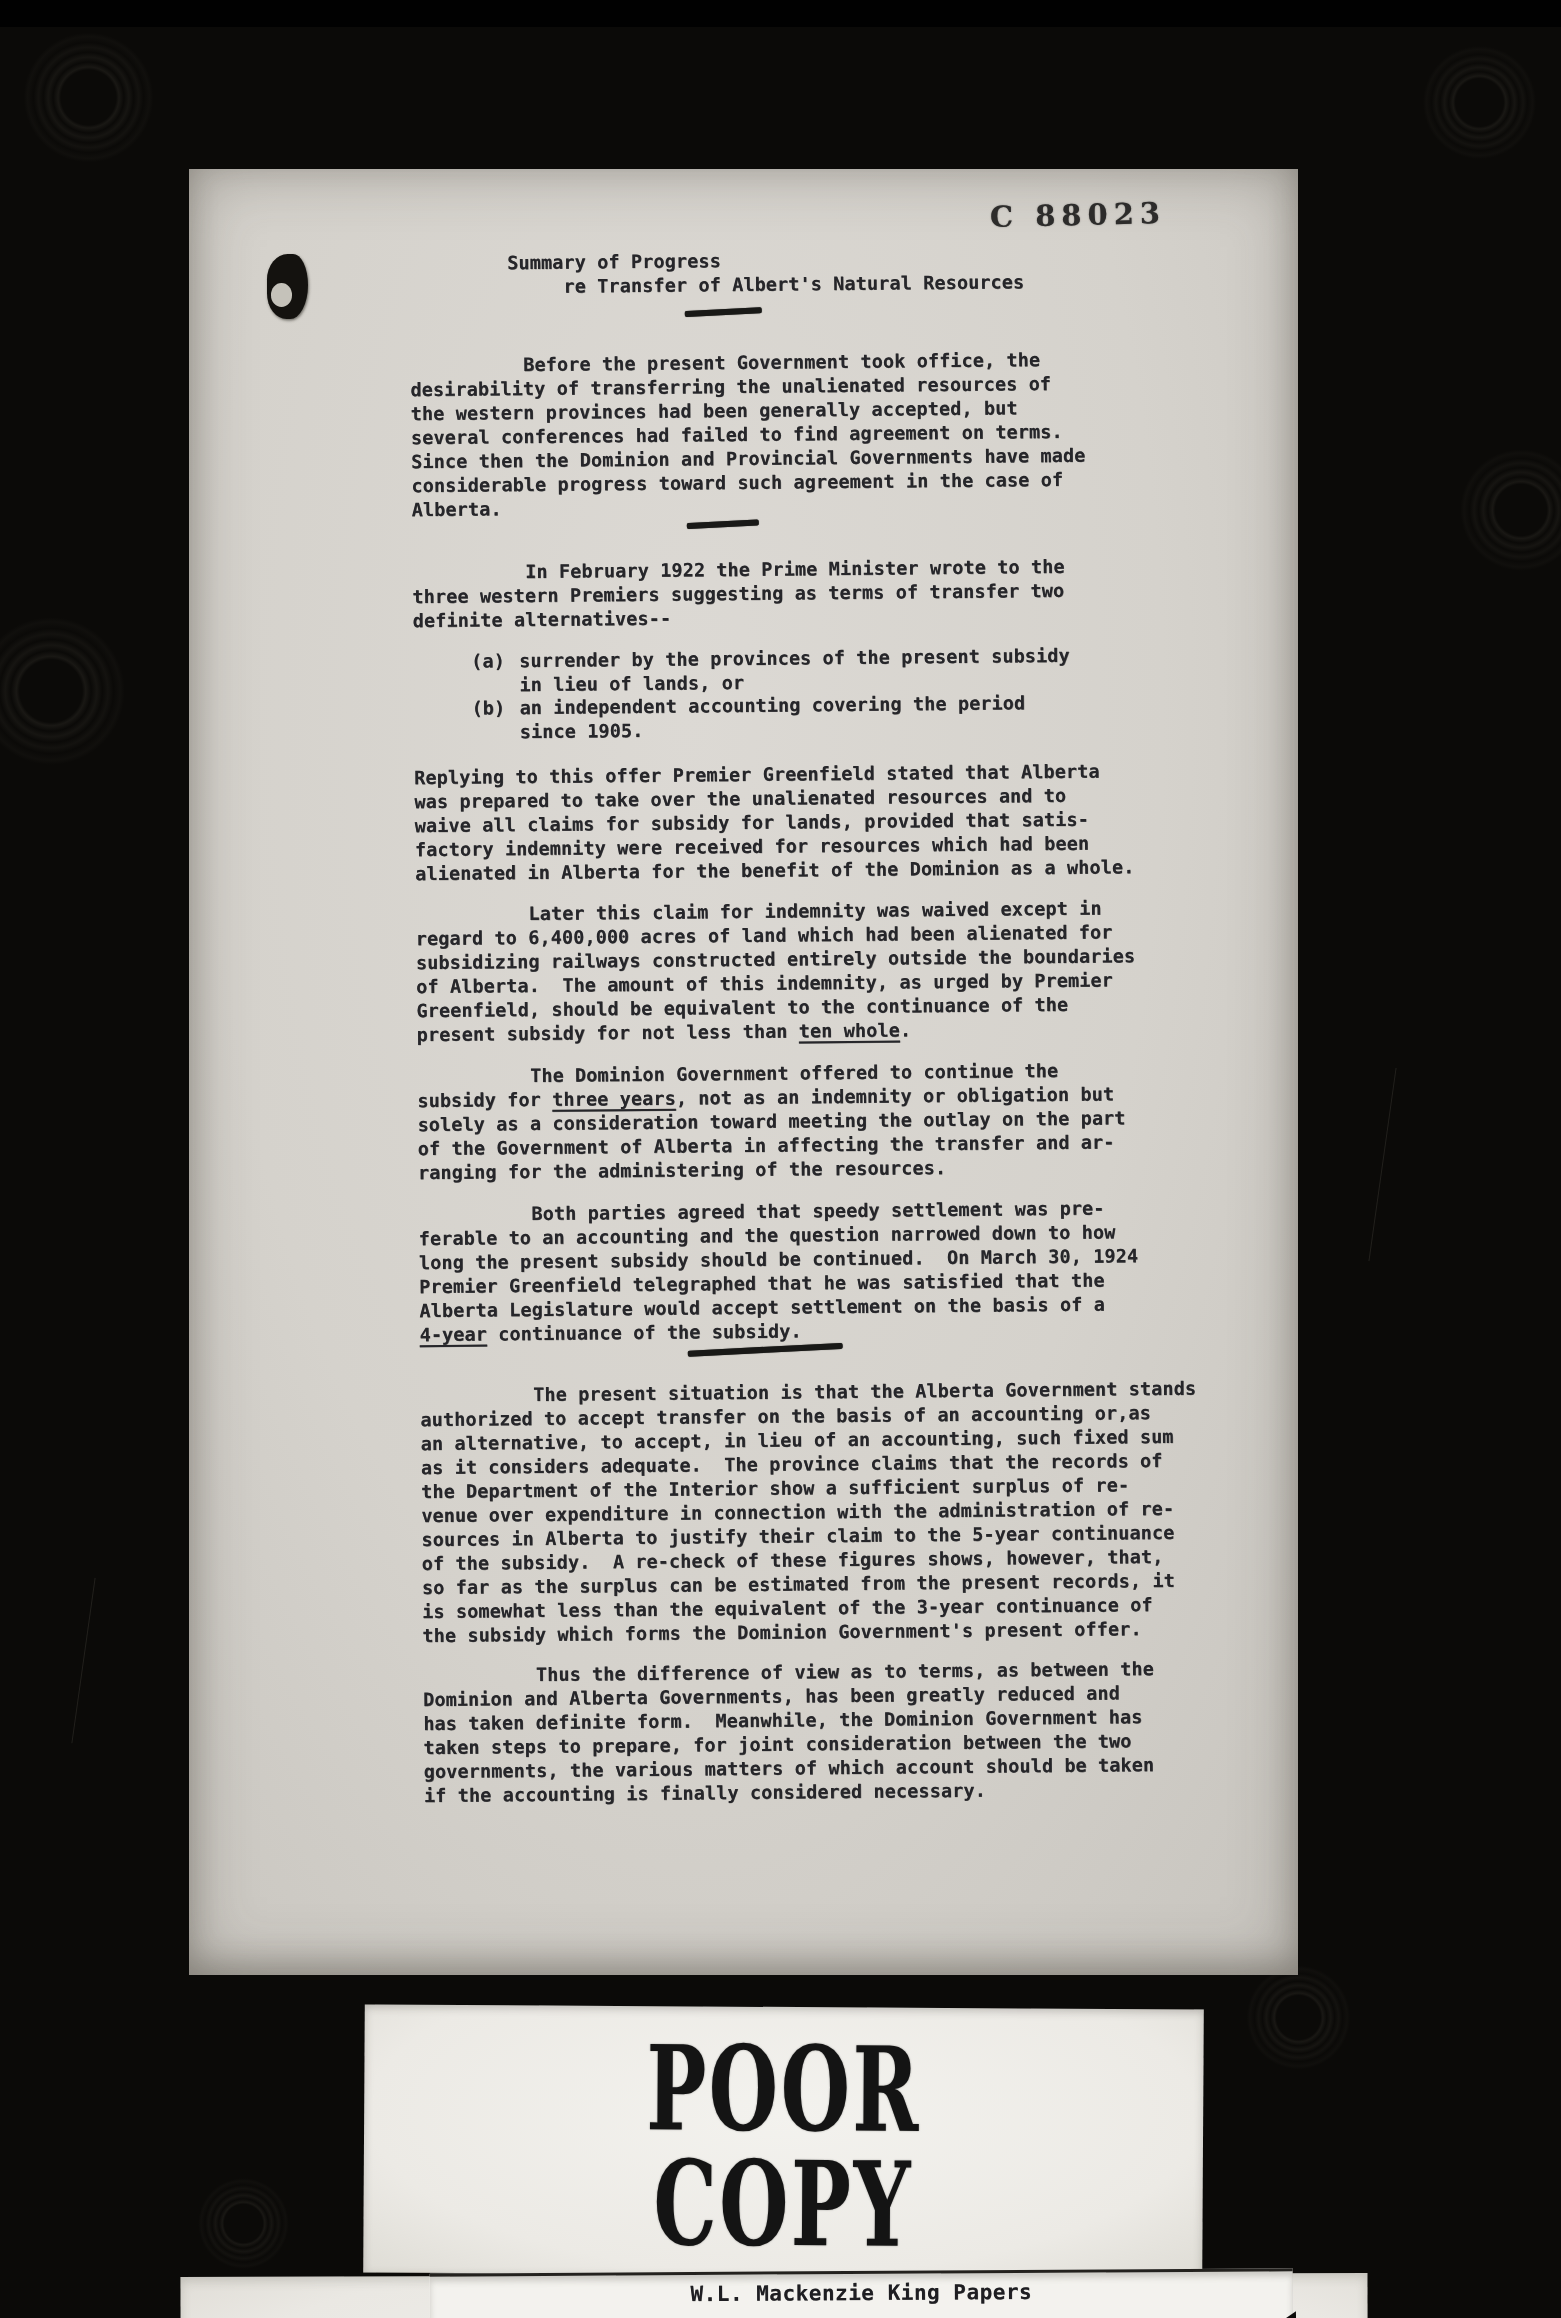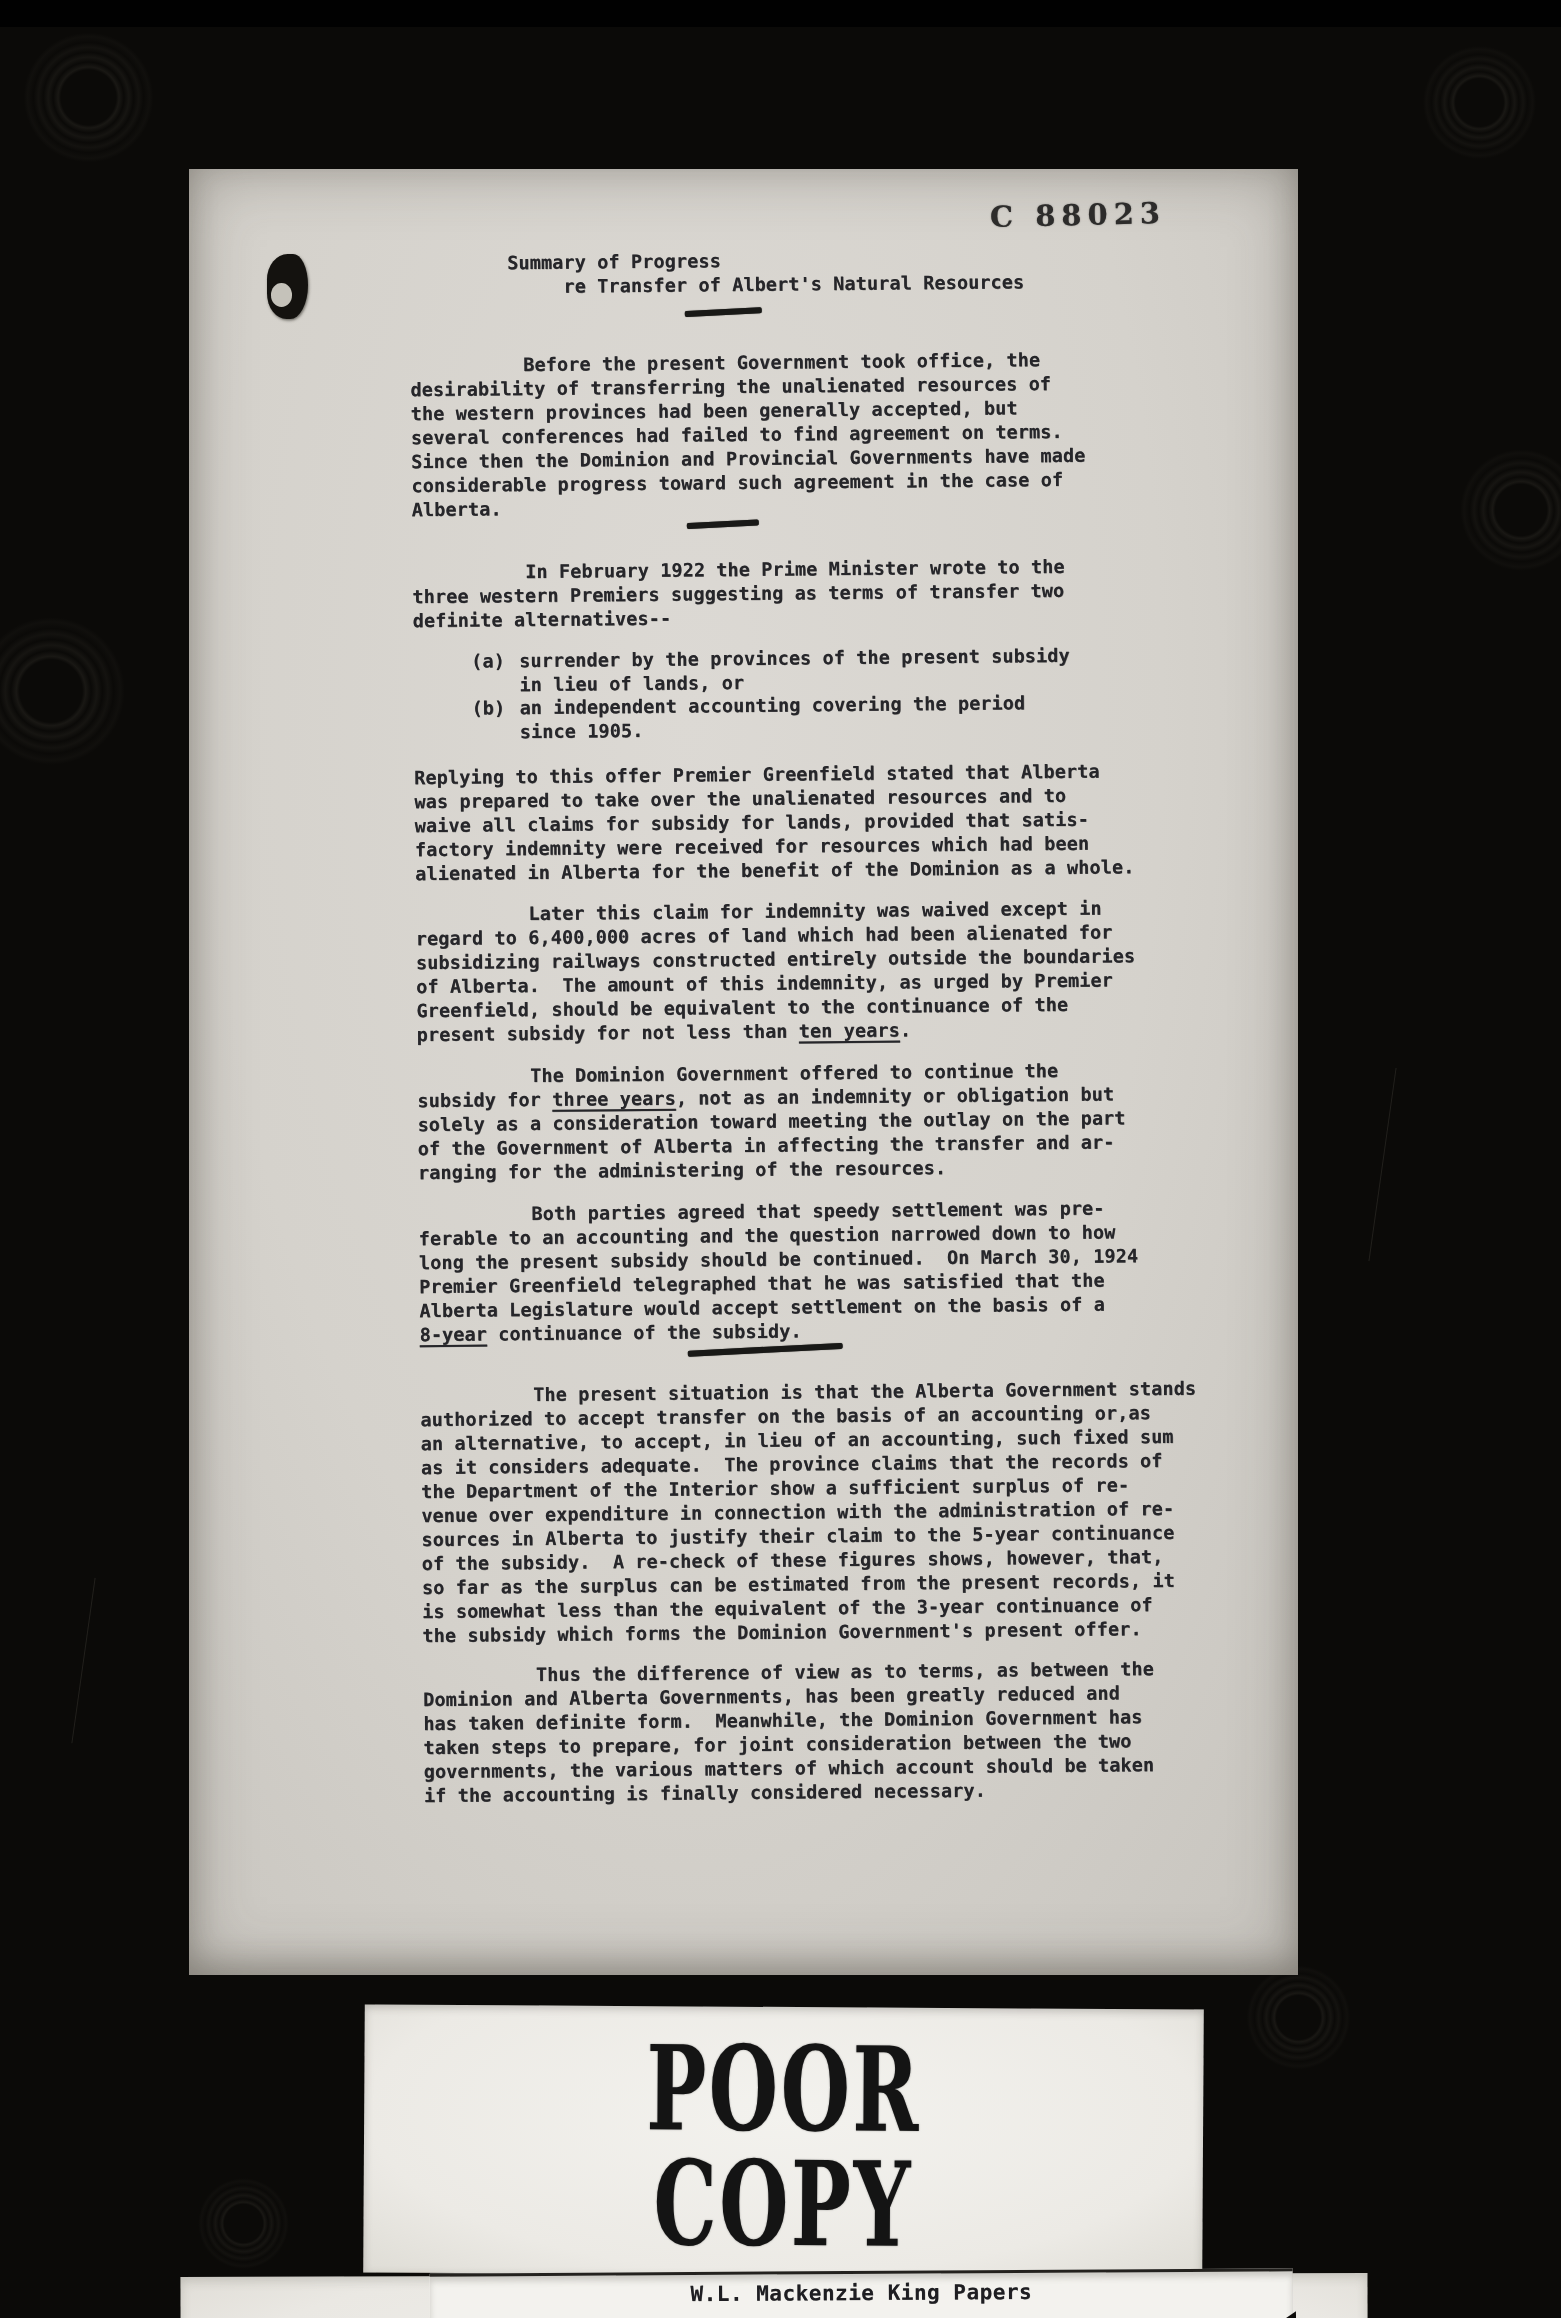--- a/index.html
+++ b/index.html
@@ -148,32 +148,32 @@
       <div class="tp" style="top:594px;"><span>Replying to this offer Premier Greenfield stated that Alberta
 was prepared to take over the unalienated resources and to
 waive all claims for subsidy for lands, provided that satis-
 factory indemnity were received for resources which had been
 alienated in Alberta for the benefit of the Dominion as a whole.</span></div>
       <div class="tp indent" style="top:731px;"><span>Later this claim for indemnity was waived except in
 regard to 6,400,000 acres of land which had been alienated for
 subsidizing railways constructed entirely outside the boundaries
 of Alberta.  The amount of this indemnity, as urged by Premier
 Greenfield, should be equivalent to the continuance of the
-present subsidy for not less than </span><span class="u-seg">ten years</span><span>.</span></div>
+present subsidy for not less than </span><span class="u-seg">ten whole</span><span>.</span></div>
       <div class="tp indent" style="top:893px;"><span>The Dominion Government offered to continue the
 subsidy for </span><span class="u-seg">three years</span><span>, not as an indemnity or obligation but
 solely as a consideration toward meeting the outlay on the part
 of the Government of Alberta in affecting the transfer and ar-
 ranging for the administering of the resources.</span></div>
       <div class="tp indent" style="top:1031px;"><span>Both parties agreed that speedy settlement was pre-
 ferable to an accounting and the question narrowed down to how
 long the present subsidy should be continued.  On March 30, 1924
 Premier Greenfield telegraphed that he was satisfied that the
 Alberta Legislature would accept settlement on the basis of a
-</span><span class="u-seg">8-year</span><span> continuance of the subsidy.</span></div>
+</span><span class="u-seg">4-year</span><span> continuance of the subsidy.</span></div>
 
       <div class="tdash" style="left:494px;top:1178px;width:155px;"></div>
 
       <div class="tp indent" style="top:1212px;"><span>The present situation is that the Alberta Government stands
 authorized to accept transfer on the basis of an accounting or,as
 an alternative, to accept, in lieu of an accounting, such fixed sum
 as it considers adequate.  The province claims that the records of
 the Department of the Interior show a sufficient surplus of re-
 venue over expenditure in connection with the administration of re-
 sources in Alberta to justify their claim to the 5-year continuance

